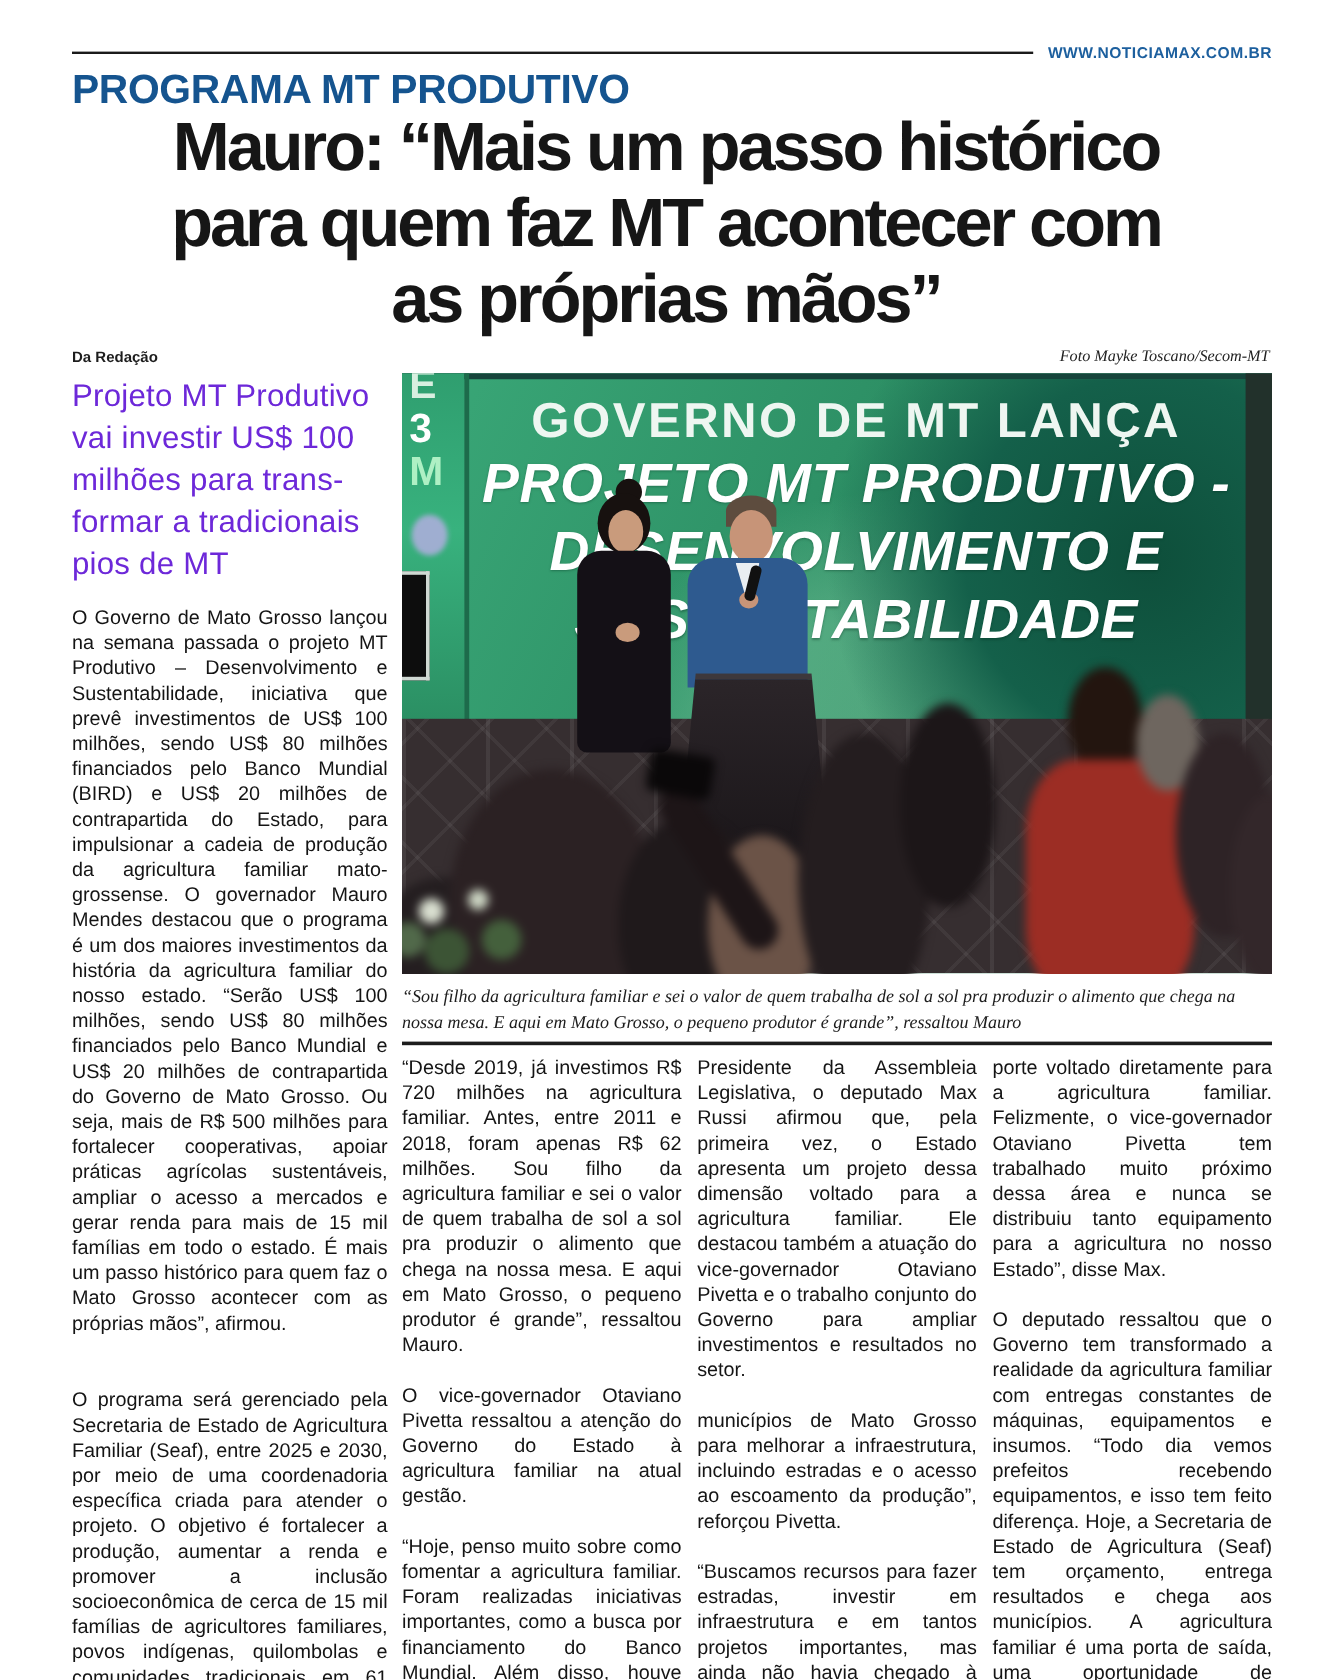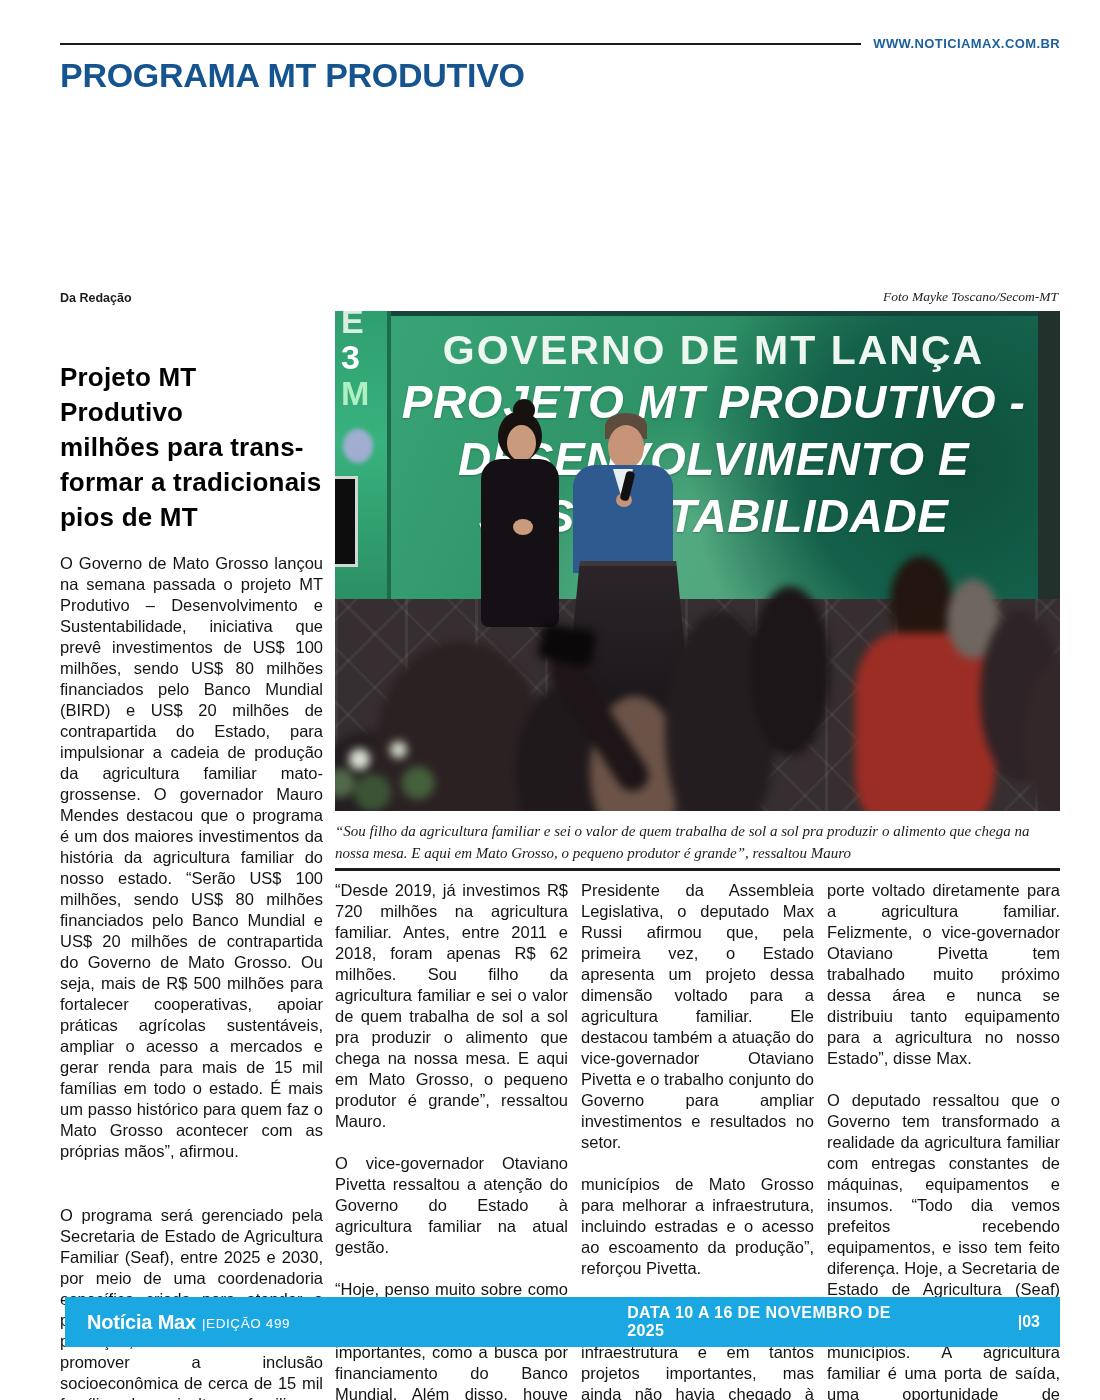--- a/index.html
+++ b/index.html
@@ -19,21 +19,21 @@
   .headline{position:absolute;left:40px;right:30px;top:92px;text-align:center;color:#161616;
             font-size:57px;line-height:63px;font-weight:700;letter-spacing:-2.5px;}
 
   
   .byline{position:absolute;left:60px;top:291px;font-size:12.5px;font-weight:700;color:#1d1d1d;}
   .photo-credit{position:absolute;right:42px;top:289px;font-family:"Liberation Serif",serif;
                 font-style:italic;font-size:13.5px;color:#222;}
 
   
   .col-left{position:absolute;left:60px;top:312px;width:263px;}
-  .deck{font-size:26px;line-height:35px;color:#000000;font-weight:700;letter-spacing:0.2px;margin-bottom:18px;margin-top:48px;}
+  .deck{font-size:26px;line-height:35px;color:#6d28d9;font-weight:400;letter-spacing:0.2px;margin-bottom:18px;}
   .para{font-family:Liberation Sans, sans-serif;font-size:16.5px;line-height:21px;
         text-align:justify;color:#141414;margin:0 0 21px;}
   .gap-big{height:22px;}
 
   
   .photo{position:absolute;left:335px;top:311px;width:725px;height:500px;overflow:hidden;
          background:#2e8f63;}
   .screen{position:absolute;left:0;top:0;width:100%;height:290px;
           background:
             radial-gradient(circle at 86% 52%, #0e4f3b 0%, #14604a 24%, rgba(20,96,74,0) 42%),
@@ -132,27 +132,33 @@
 
 <div class="page">
 
   <div class="top-row">
     <div class="top-rule"></div>
     <div class="top-url">WWW.NOTICIAMAX.COM.BR</div>
   </div>
 
   <div class="kicker">PROGRAMA MT PRODUTIVO</div>
 
+  <div class="headline">
+    <div>Mauro: “Mais um passo histórico</div>
+    <div>para quem faz MT acontecer com</div>
+    <div>as próprias mãos”</div>
+  </div>
 
   <div class="byline">Da Redação</div>
   <div class="photo-credit">Foto Mayke Toscano/Secom-MT</div>
 
   <div class="col-left">
     <div class="deck">
       <div>Projeto MT Produtivo</div>
+      <div>vai investir US$ 100</div>
       <div>milhões para trans-</div>
       <div>formar a tradicionais</div>
       <div>pios de MT</div>
     </div>
     <p class="para">O Governo de Mato Grosso lançou na semana passada o projeto MT Produtivo – Desenvolvimento e Sustentabilidade, iniciativa que prevê investimentos de US$ 100 milhões, sendo US$ 80 milhões financiados pelo Banco Mundial (BIRD) e US$ 20 milhões de contrapartida do Estado, para impulsionar a cadeia de produção da agricultura familiar mato-grossense. O governador Mauro Mendes destacou que o programa é um dos maiores investimentos da história da agricultura familiar do nosso estado. “Serão US$ 100 milhões, sendo US$ 80 milhões financiados pelo Banco Mundial e US$ 20 milhões de contrapartida do Governo de Mato Grosso. Ou seja, mais de R$ 500 milhões para fortalecer cooperativas, apoiar práticas agrícolas sustentáveis, ampliar o acesso a mercados e gerar renda para mais de 15 mil famílias em todo o estado. É mais um passo histórico para quem faz o Mato Grosso acontecer com as próprias mãos”, afirmou.</p>
     <div class="gap-big"></div>
     <p class="para">O programa será gerenciado pela Secretaria de Estado de Agricultura Familiar (Seaf), entre 2025 e 2030, por meio de uma coordenadoria específica criada para atender o projeto. O objetivo é fortalecer a produção, aumentar a renda e promover a inclusão socioeconômica de cerca de 15 mil famílias de agricultores familiares, povos indígenas, quilombolas e comunidades tradicionais em 61 municípios mato-grossenses.</p>
   </div>
 
   <div class="photo">
@@ -226,20 +232,14 @@
       <p class="para">Presidente da Assembleia Legislativa, o deputado Max Russi afirmou que, pela primeira vez, o Estado apresenta um projeto dessa dimensão voltado para a agricultura familiar. Ele destacou também a atuação do vice-governador Otaviano Pivetta e o trabalho conjunto do Governo para ampliar investimentos e resultados no setor.</p>
       <p class="para">municípios de Mato Grosso para melhorar a infraestrutura, incluindo estradas e o acesso ao escoamento da produção”, reforçou Pivetta.</p>
       <p class="para">“Buscamos recursos para fazer estradas, investir em infraestrutura e em tantos projetos importantes, mas ainda não havia chegado à Assembleia um projeto desse</p>
     </div>
     <div class="col">
       <p class="para">porte voltado diretamente para a agricultura familiar. Felizmente, o vice-governador Otaviano Pivetta tem trabalhado muito próximo dessa área e nunca se distribuiu tanto equipamento para a agricultura no nosso Estado”, disse Max.</p>
       <p class="para">O deputado ressaltou que o Governo tem transformado a realidade da agricultura familiar com entregas constantes de máquinas, equipamentos e insumos. “Todo dia vemos prefeitos recebendo equipamentos, e isso tem feito diferença. Hoje, a Secretaria de Estado de Agricultura (Seaf) tem orçamento, entrega resultados e chega aos municípios. A agricultura familiar é uma porta de saída, uma oportunidade de desenvolvimento”, completou.</p>
     </div>
   </div>
 
-  <div class="footer">
-    <span class="brand">Notícia Max</span>
-    <span class="edition">|EDIÇÃO 499</span>
-    <span class="f-date">DATA 10 A 16 DE NOVEMBRO DE 2025</span>
-    <span class="f-page">|03</span>
-  </div>
 
 </div>
 
 </body></html>

